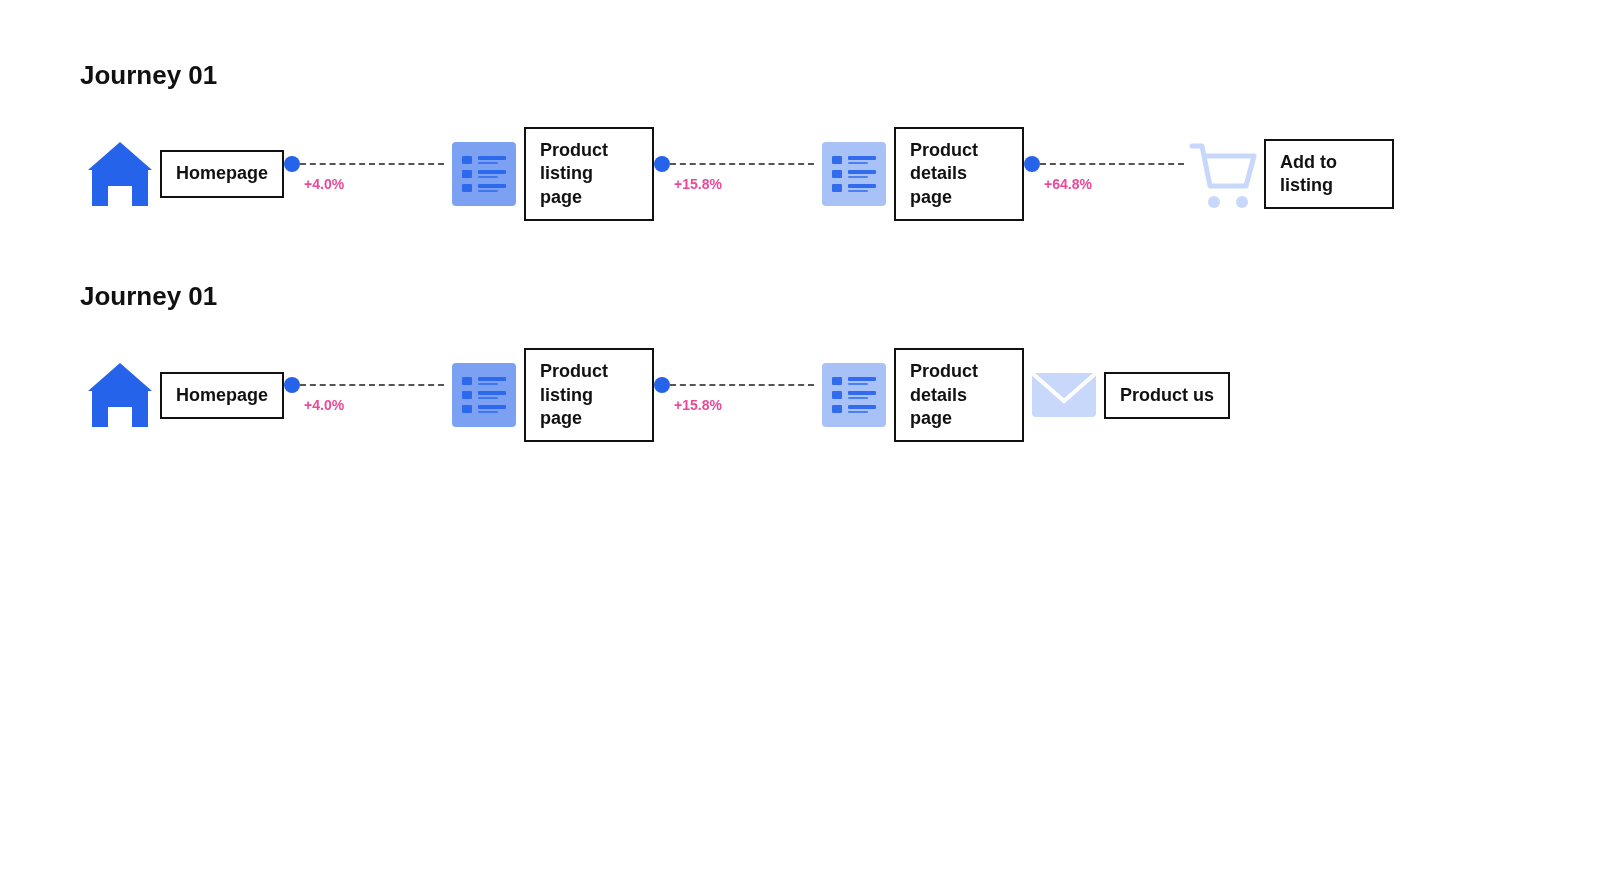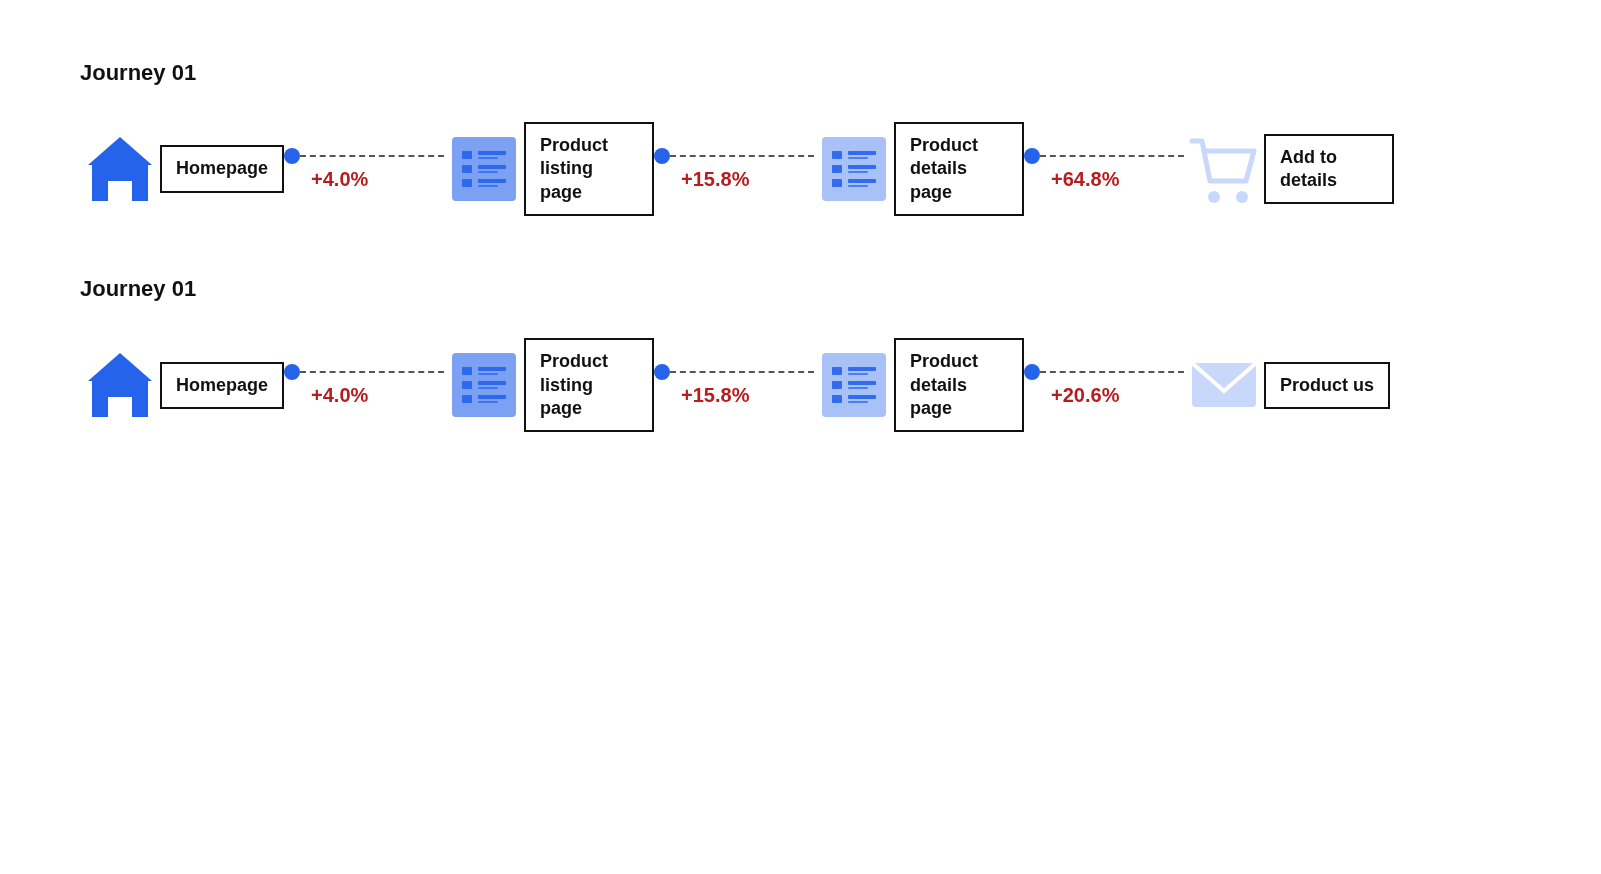--- a/index.html
+++ b/index.html
@@ -9,21 +9,21 @@
       width: 1601px;
       min-height: 874px;
       padding: 60px 80px;
     }
 
     .journey-section {
       margin-bottom: 60px;
     }
 
     .journey-title {
-      font-size: 22px;
+      font-size: 26px;
       font-weight: 700;
       color: #111;
       margin-bottom: 36px;
     }
 
     .journey-flow {
       display: flex;
       align-items: center;
       gap: 0;
     }
@@ -82,27 +82,26 @@
       flex-shrink: 0;
     }
 
     .connector-dashes {
       flex: 1;
       border-top: 2.5px dashed #555;
       height: 0;
     }
 
     .connector-pct {
-      font-size: 20px;
+      font-size: 14px;
       font-weight: 700;
-      color: #b91c1c;
+      color: #ec4899;
       margin-top: 4px;
       align-self: flex-start;
       padding-left: 20px;
-      margin-left: 7px;
     }
 
   </style>
 </head>
 <body>
 
 <div id="app">
     <div class="journey-section">
       <div class="journey-title">Journey 01</div>
       <div class="journey-flow">
@@ -170,21 +169,21 @@
         <div class="connector-pct">+64.8%</div>
       </div>
         <div class="node">
           <div class="node-icon">
             <svg viewBox="0 0 80 80" xmlns="http://www.w3.org/2000/svg">
     <circle cx="30" cy="68" r="6" fill="rgba(37,99,235,0.25)"></circle>
     <circle cx="58" cy="68" r="6" fill="rgba(37,99,235,0.25)"></circle>
     <polyline points="8,12 18,12 26,52 62,52 70,22 22,22" stroke="rgba(37,99,235,0.25)" stroke-width="5" fill="none" stroke-linejoin="round" stroke-linecap="round"></polyline>
   </svg>
           </div>
-          <div class="node-label">Add to details</div>
+          <div class="node-label">Add to listing</div>
         </div>
       </div>
     </div>
     <div class="journey-section">
       <div class="journey-title">Journey 01</div>
       <div class="journey-flow">
         <div class="node">
           <div class="node-icon">
             <svg viewBox="0 0 80 80" xmlns="http://www.w3.org/2000/svg">
     <polygon points="40,8 72,36 68,36 68,72 52,72 52,52 28,52 28,72 12,72 12,36 8,36" fill="rgba(37,99,235,1)"></polygon>
@@ -233,27 +232,20 @@
     <rect x="18" y="36" width="10" height="8" rx="1" fill="rgba(37,99,235,0.9)"></rect>
     <rect x="34" y="36" width="28" height="4" rx="1" fill="rgba(37,99,235,0.9)"></rect>
     <rect x="34" y="42" width="20" height="2" rx="1" fill="rgba(37,99,235,0.7)"></rect>
     <rect x="18" y="50" width="10" height="8" rx="1" fill="rgba(37,99,235,0.9)"></rect>
     <rect x="34" y="50" width="28" height="4" rx="1" fill="rgba(37,99,235,0.9)"></rect>
     <rect x="34" y="56" width="20" height="2" rx="1" fill="rgba(37,99,235,0.7)"></rect>
   </svg>
           </div>
           <div class="node-label">Product details page</div>
         </div>
-        <div class="connector">
-        <div class="connector-line-wrap">
-          <div class="connector-dot"></div>
-          <div class="connector-dashes"></div>
-        </div>
-        <div class="connector-pct">+20.6%</div>
-      </div>
         <div class="node">
           <div class="node-icon">
             <svg viewBox="0 0 80 80" xmlns="http://www.w3.org/2000/svg">
     <rect x="8" y="18" width="64" height="44" rx="4" fill="rgba(37,99,235,0.25)"></rect>
     <polyline points="8,18 40,46 72,18" stroke="white" stroke-width="4" fill="none"></polyline>
   </svg>
           </div>
           <div class="node-label">Product us</div>
         </div>
       </div>

